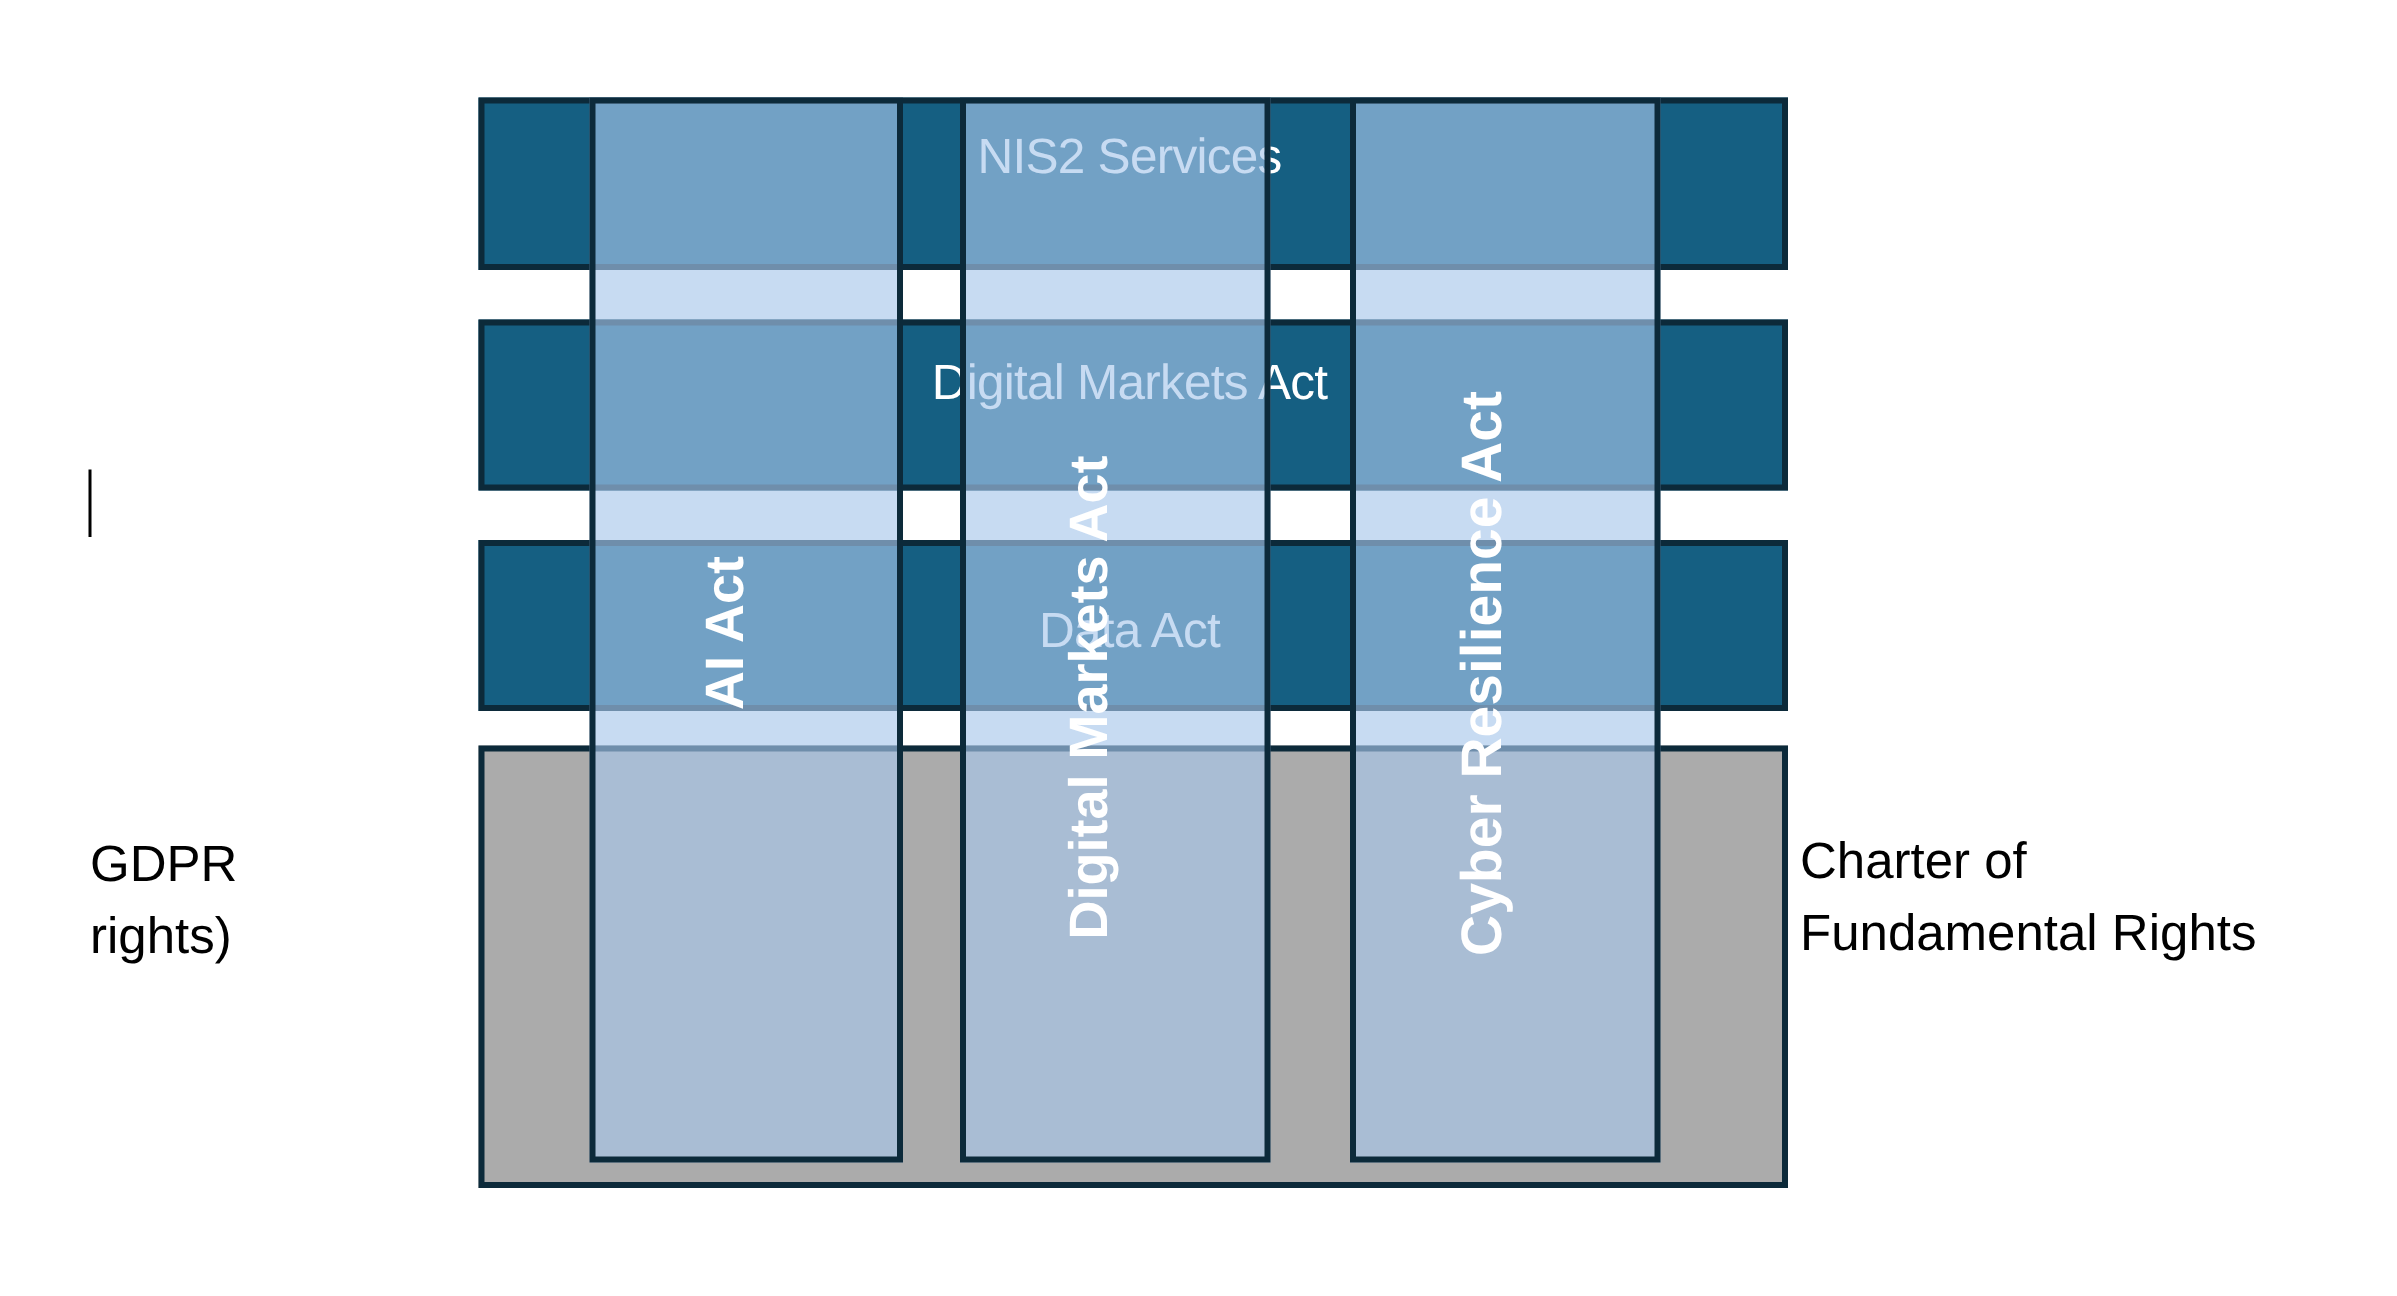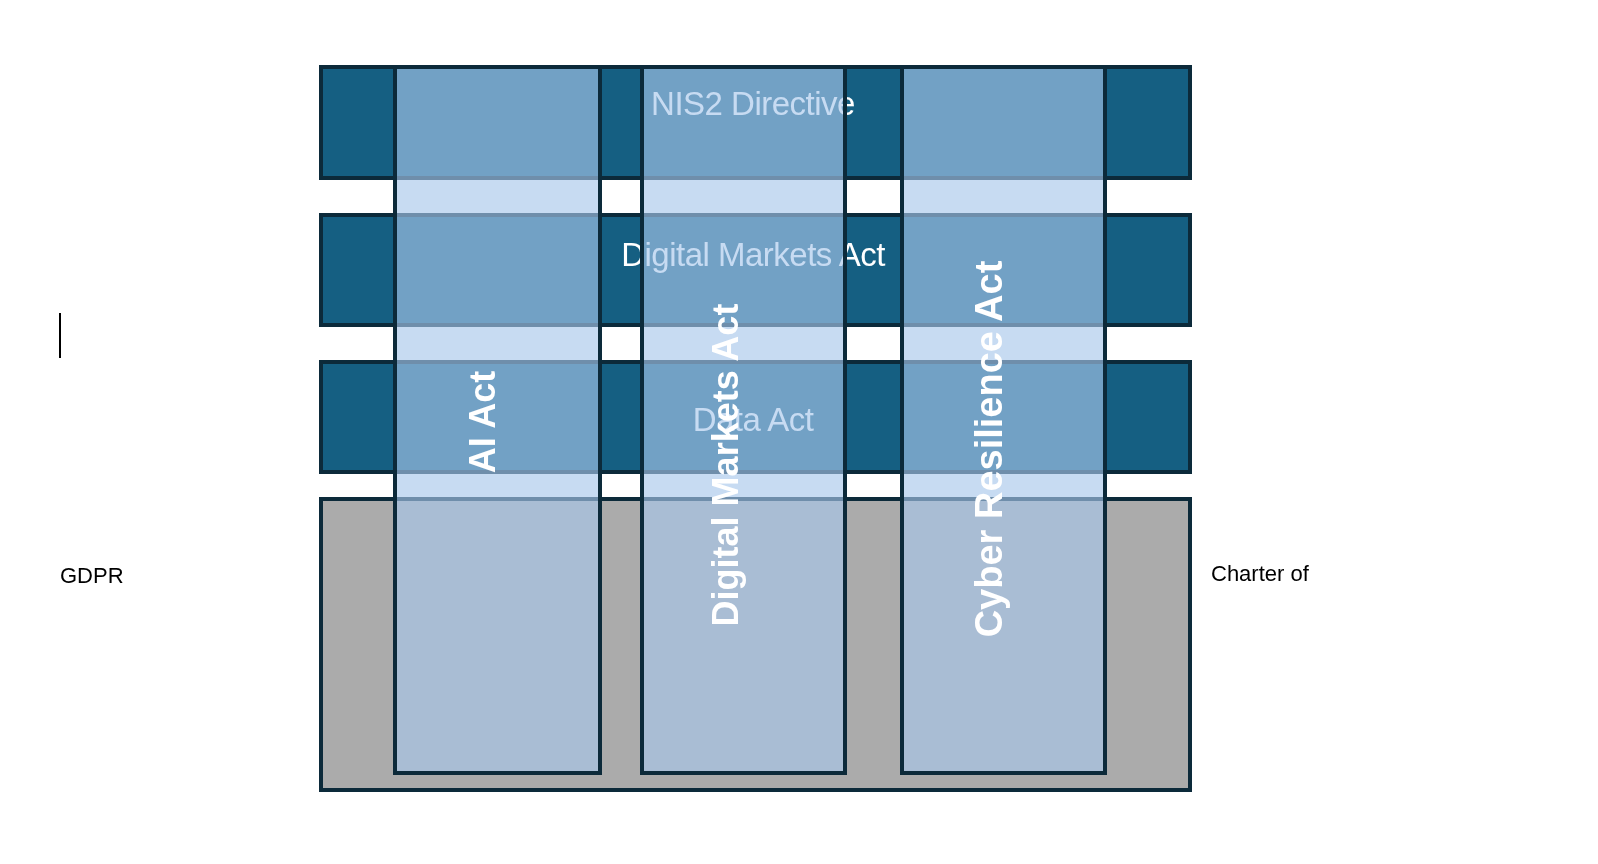--- a/index.html
+++ b/index.html
@@ -61,26 +61,26 @@
     white-space:nowrap;
     z-index:4;
   }
   .vlabelA{left:483px;top:422px;}
   .vlabelB{left:726px;top:465px;}
   .vlabelC{left:989px;top:449px;font-size:38px;}
   
   .side-label{
     position:absolute;
     color:var(--text,#000000);
-    font-size:22px;
+    font-size:34px;
     line-height:48px;
     z-index:5;
   }
   .side-left{left:60px;top:552px;}
-  .side-right{left:1200px;top:550px;margin-left:11px;}
+  .side-right{left:1200px;top:550px;}
   .side-label div{white-space:nowrap;}
   
   .caret{
     position:absolute;
     left:59px;top:313px;
     width:2px;height:45px;
     background:var(--text,#000000);
     z-index:5;
   }
 </style>
@@ -89,33 +89,35 @@
 
 <div id="canvas">
 
   <div class="caret"></div>
 
   <div class="hbar hbar1"></div>
   <div class="hbar hbar2"></div>
   <div class="hbar hbar3"></div>
   <div class="hbar gray hbar4"></div>
 
-  <div class="hlabel hlabel1">NIS2 Directive</div>
+  <div class="hlabel hlabel1">NIS2 Services</div>
   <div class="hlabel hlabel2">Digital Markets Act</div>
   <div class="hlabel hlabel3">Data Act</div>
 
   <div class="vbar vbarA"></div>
   <div class="vbar vbarB"></div>
   <div class="vbar vbarC"></div>
 
   <div class="vlabel vlabelA">AI Act</div>
   <div class="vlabel vlabelB">Digital Markets Act</div>
   <div class="vlabel vlabelC">Cyber Resilience Act</div>
 
   <div class="side-label side-left">
     <div>GDPR</div>
+    <div>rights)</div>
   </div>
 
   <div class="side-label side-right">
     <div>Charter of</div>
+    <div>Fundamental Rights</div>
   </div>
 
 </div>
 
 </body></html>

